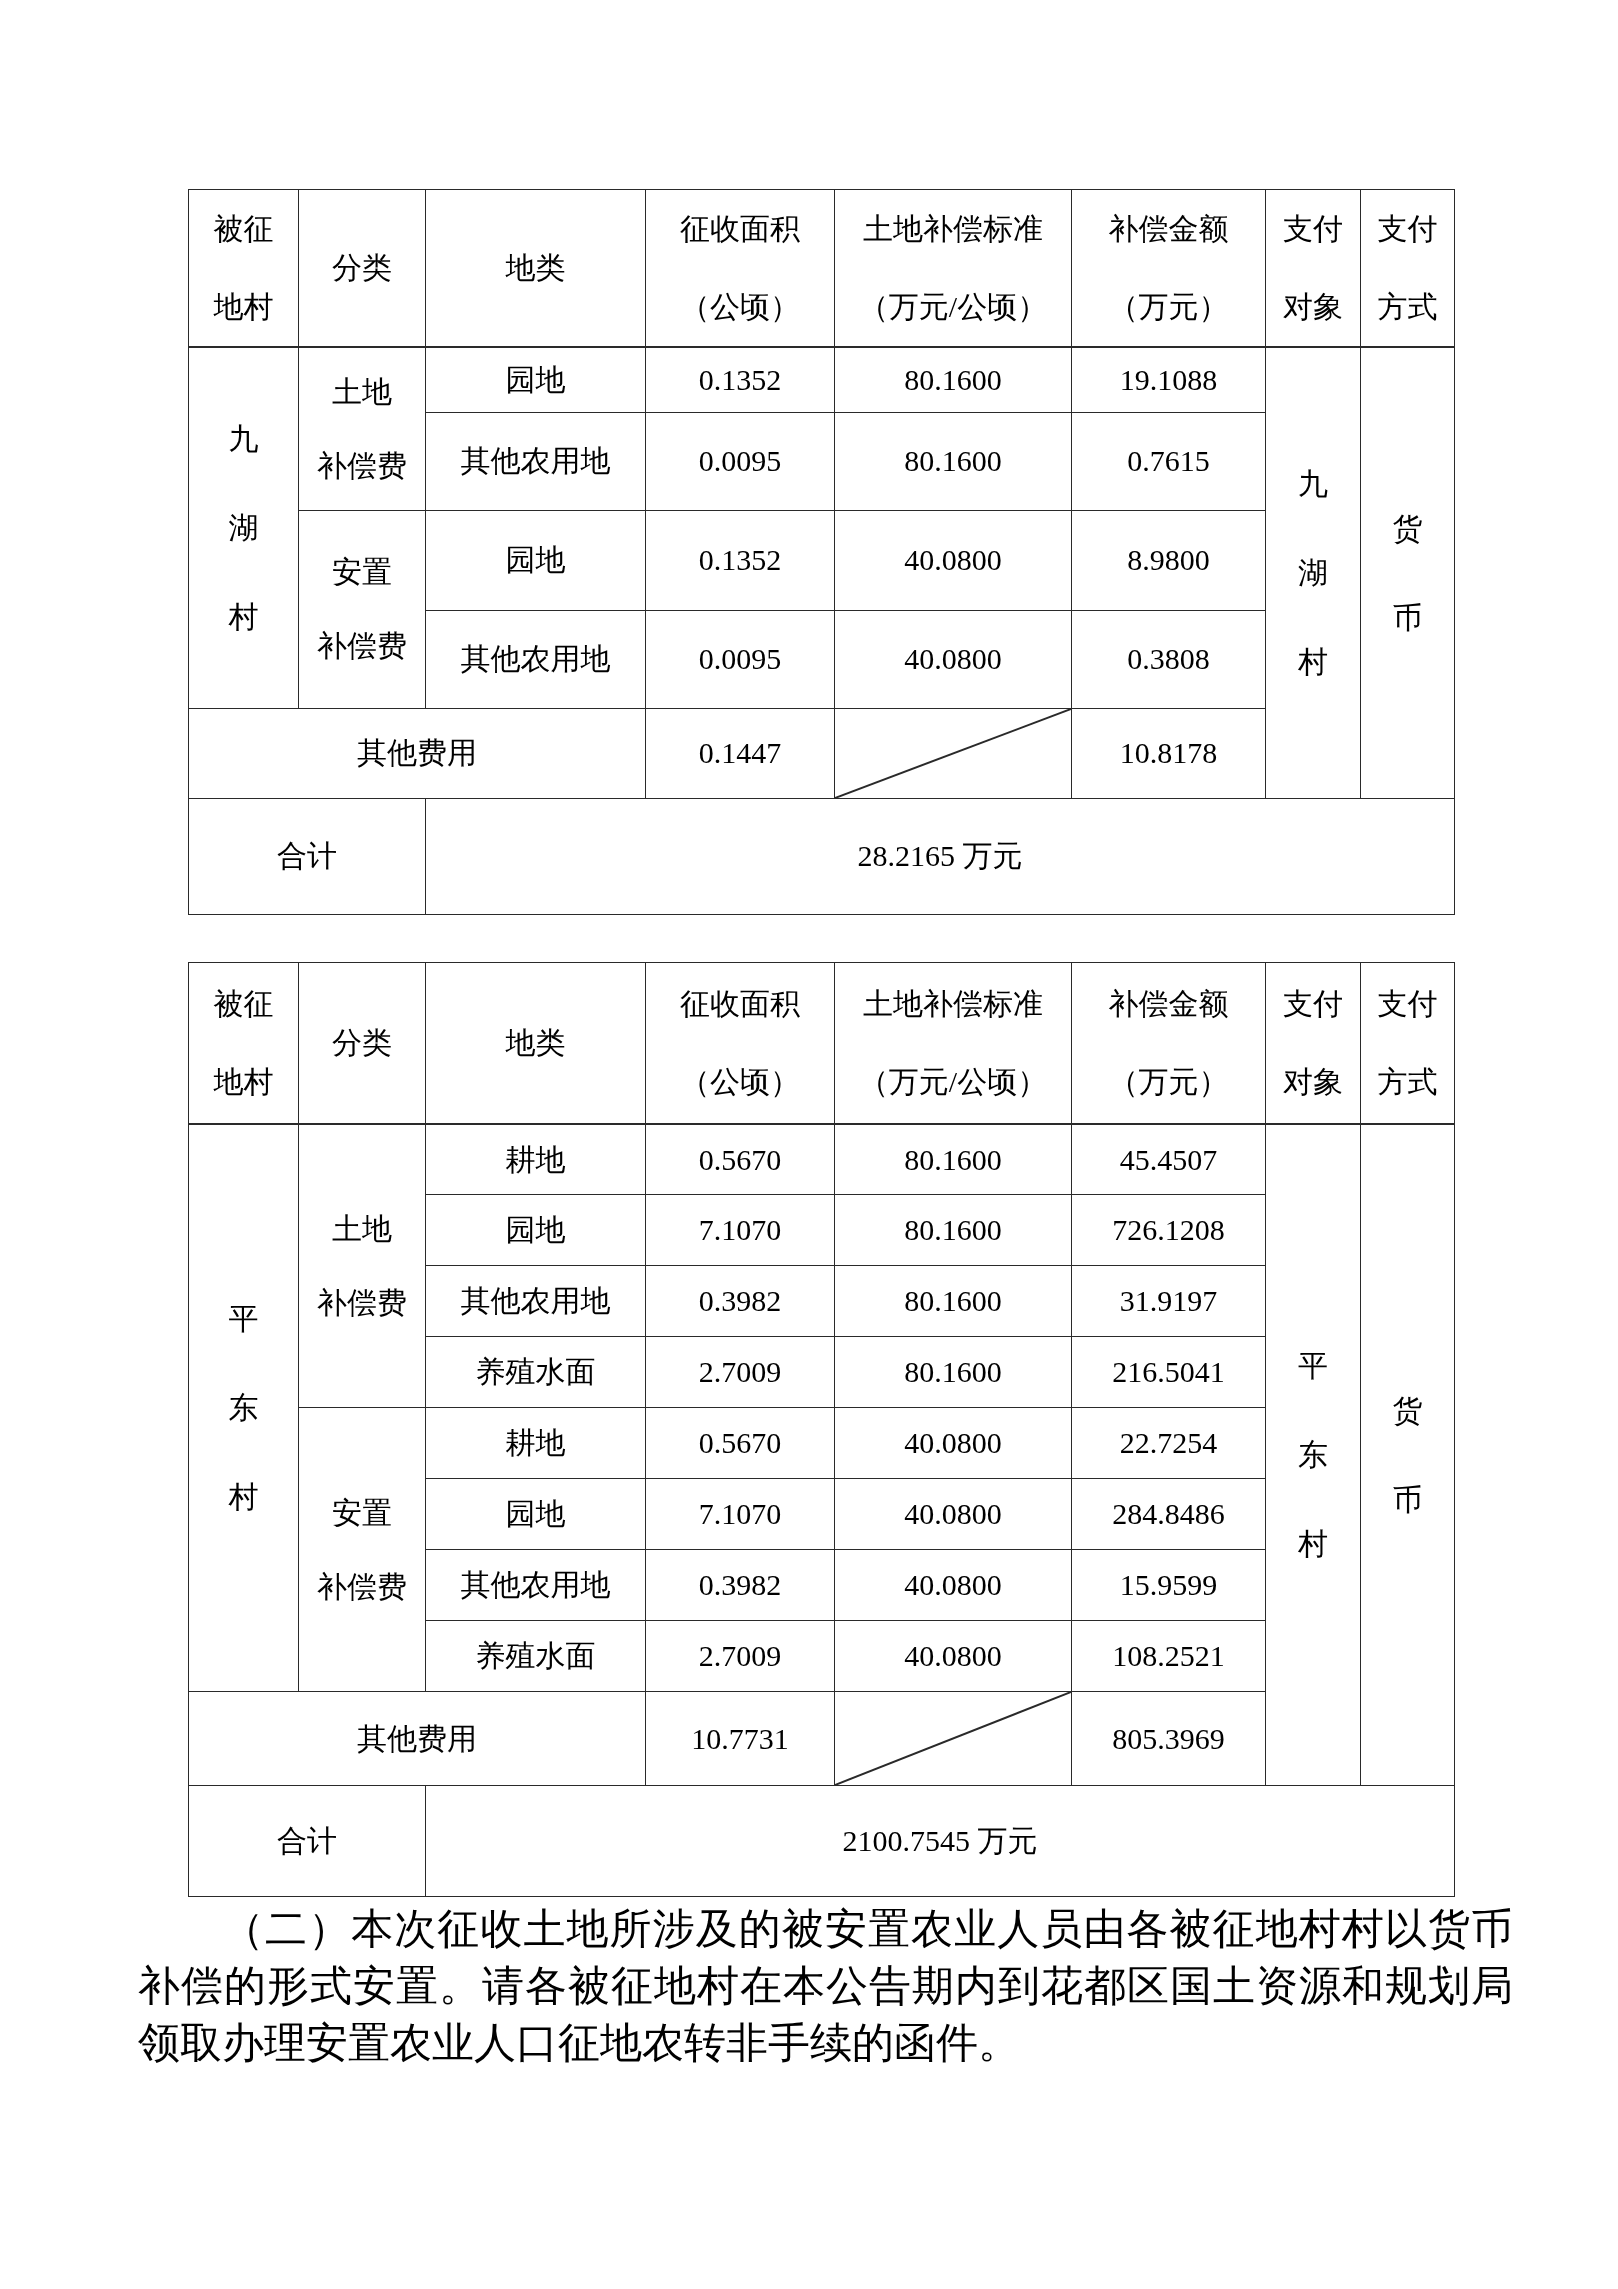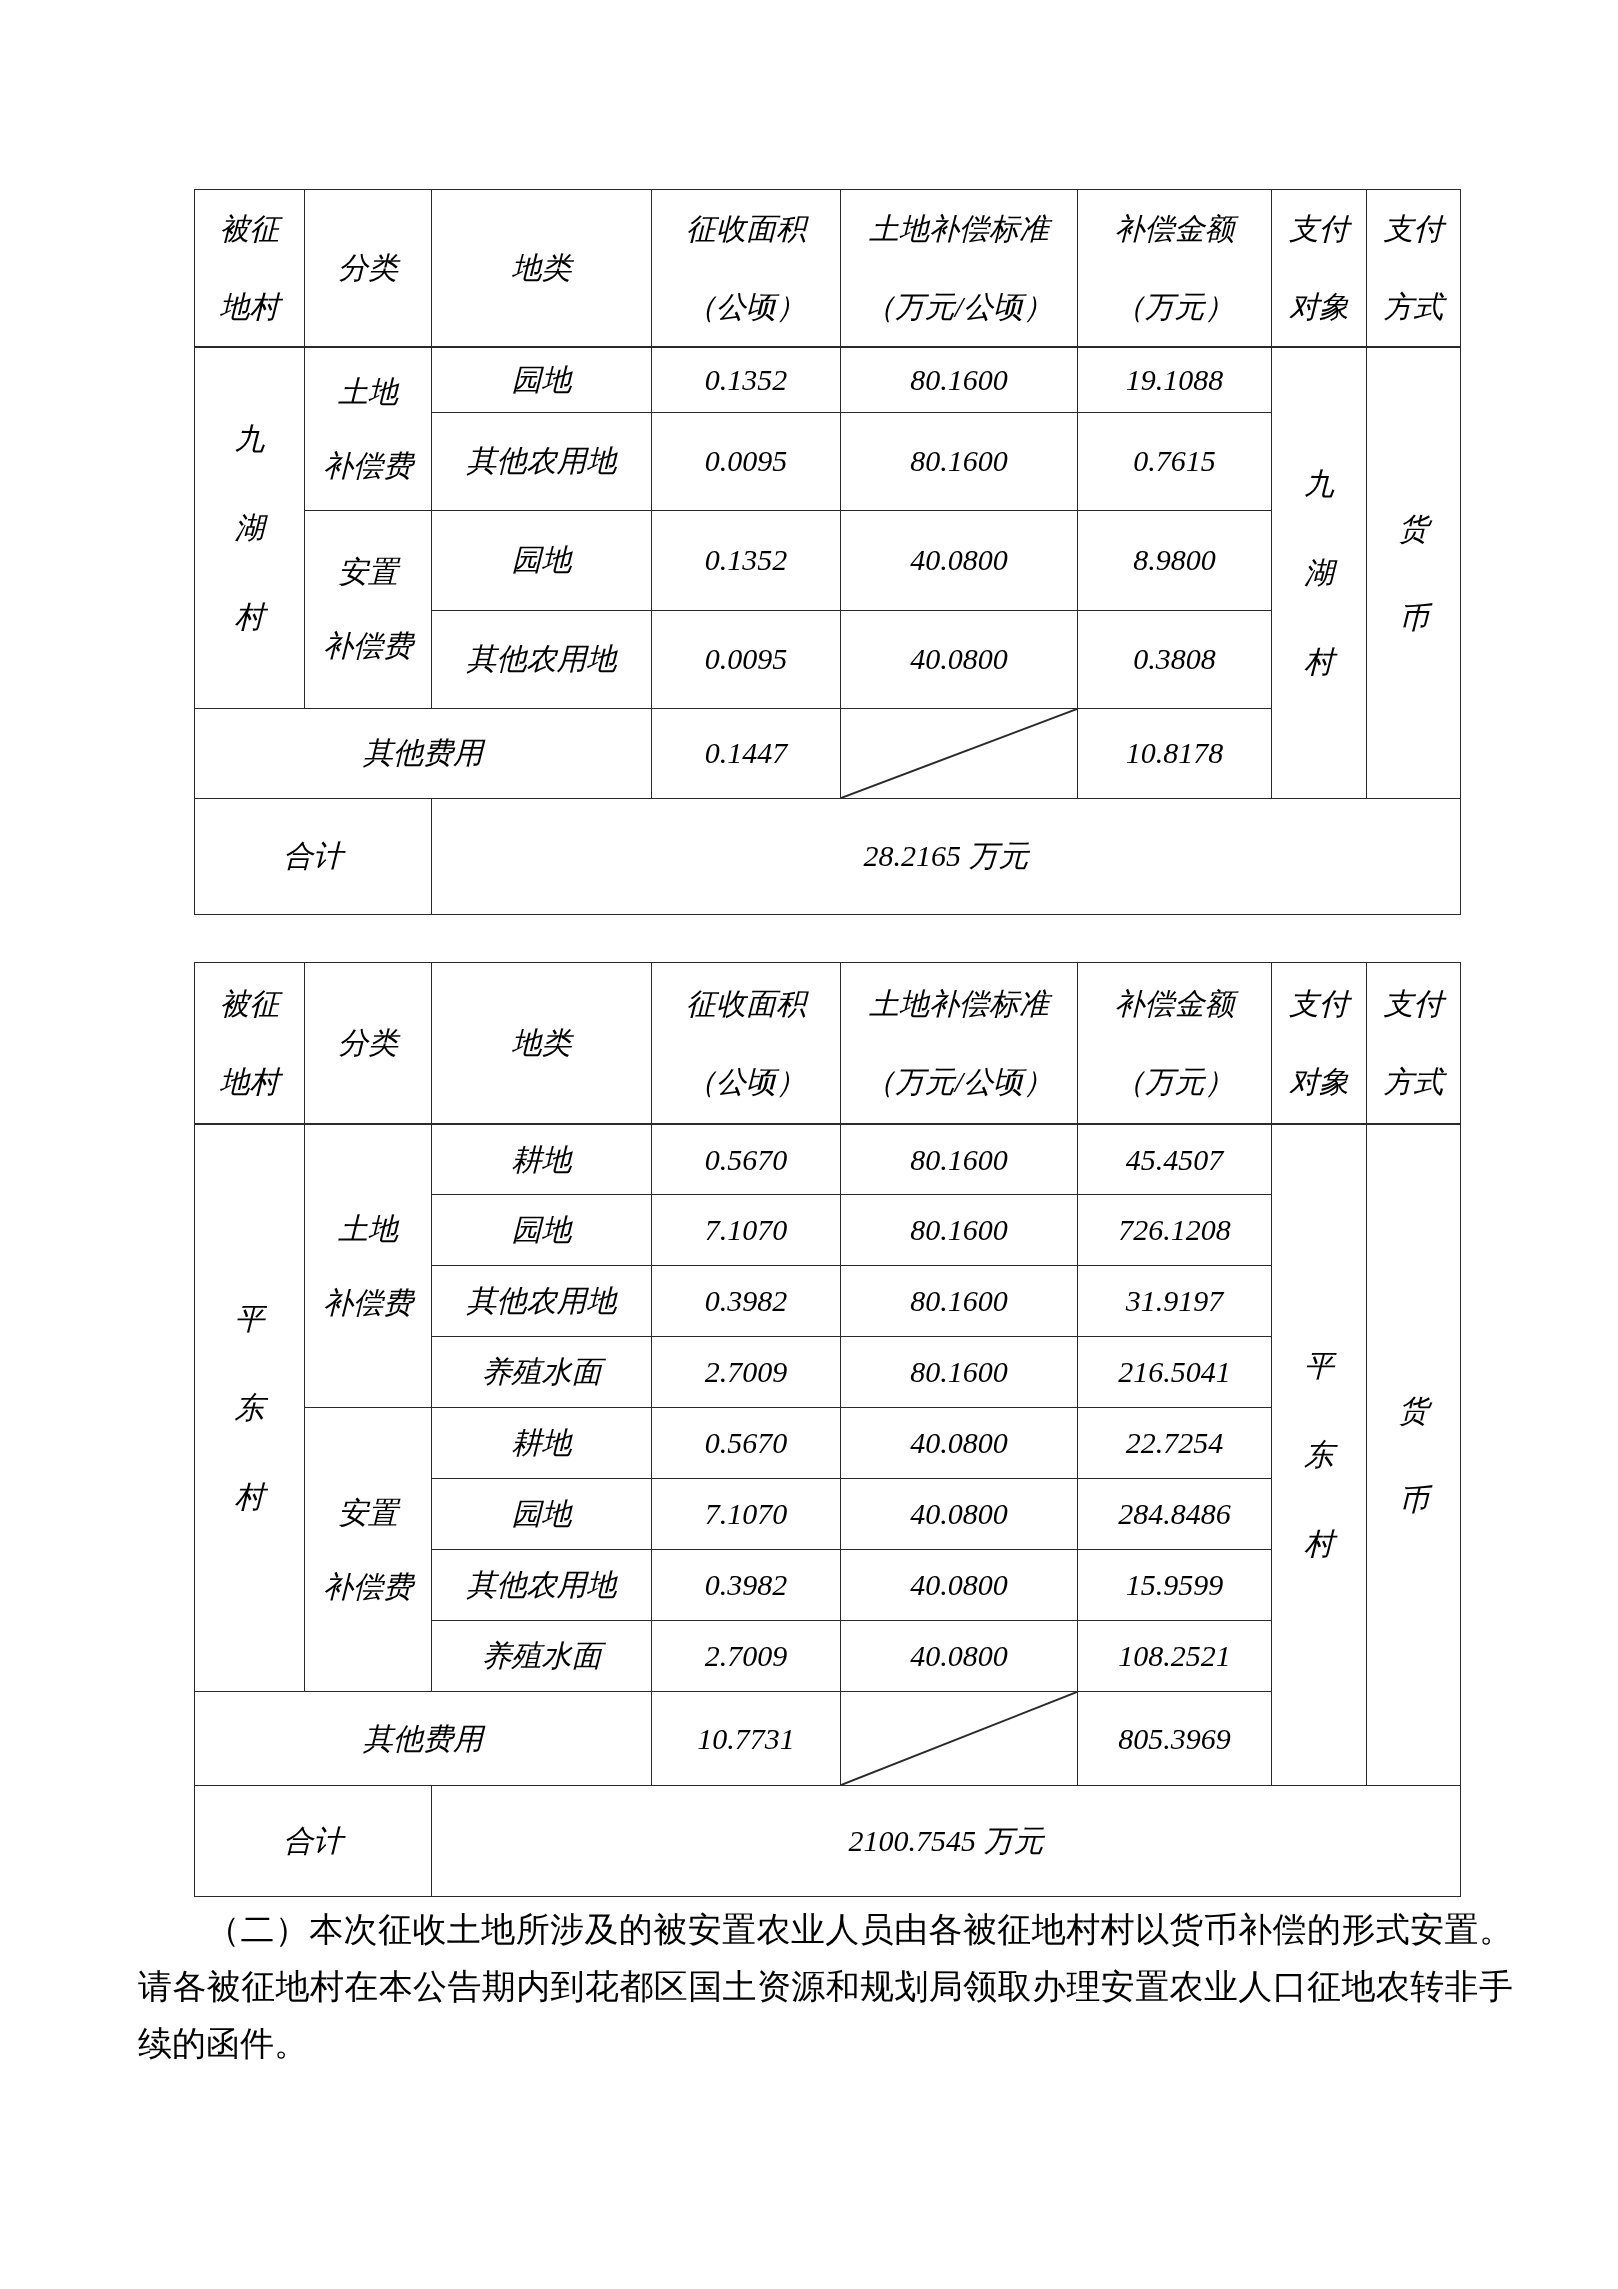--- a/index.html
+++ b/index.html
@@ -14,25 +14,24 @@
     font-family: "Liberation Serif", "DejaVu Serif", serif;
     color: #000000;
   }
   .page {
     position: absolute;
     inset: 0;
     background: #ffffff;
   }
   table.comp {
     position: absolute;
-    left: 194px;
+    left: 188px;
     width: 1266px;
     border-collapse: collapse;
     table-layout: fixed;
-    font-style: italic;
   }
   #table1 { top: 189px; }
   #table2 { top: 962px; }
   .comp th, .comp td {
     border: 1.8px solid #2a2a2a;
     padding: 0;
     text-align: center;
     vertical-align: middle;
     font-weight: normal;
     font-size: 30px;
@@ -53,21 +52,21 @@
     inset: 0;
     width: 100%;
     height: 100%;
     display: block;
   }
   .text-block {
     position: absolute;
     left: 138px;
     top: 1901px;
     width: 1375px;
-    font-size: 34px;
+    font-size: 42px;
     line-height: 57px;
     text-align: justify;
   }
   .text-block p {
     margin: 0;
     text-indent: 2em;
   }
 </style>
 </head>
 <body>

